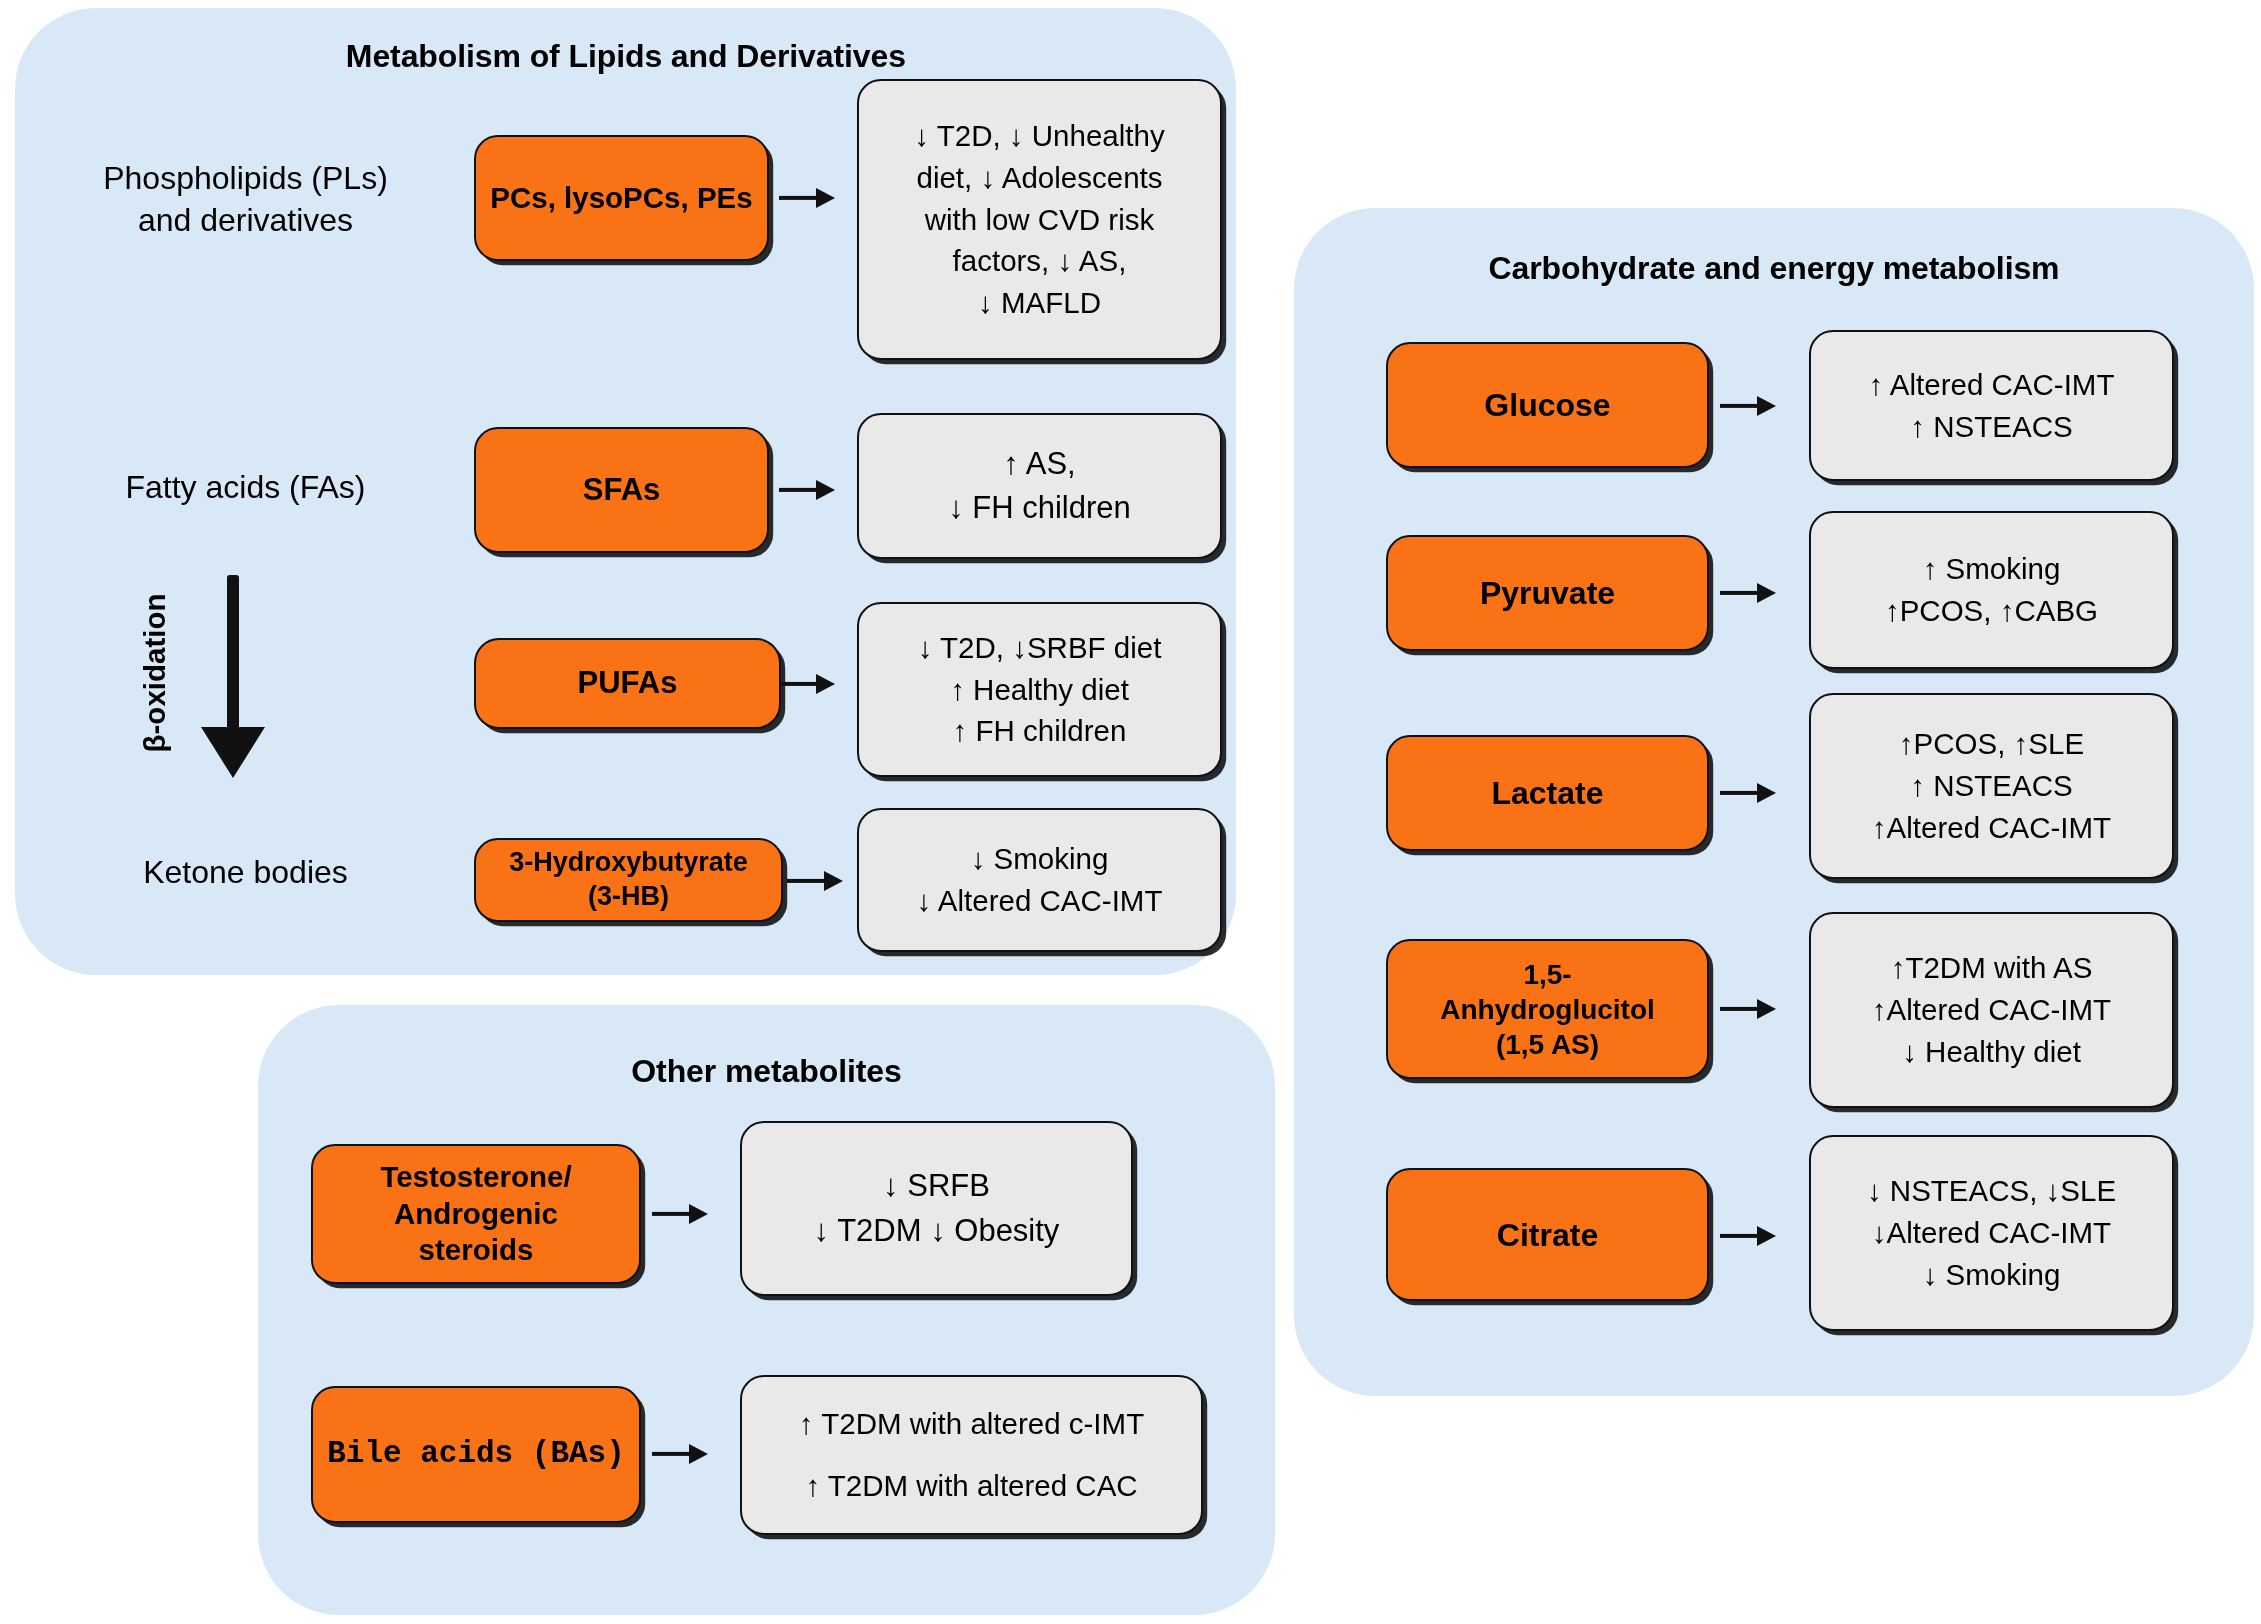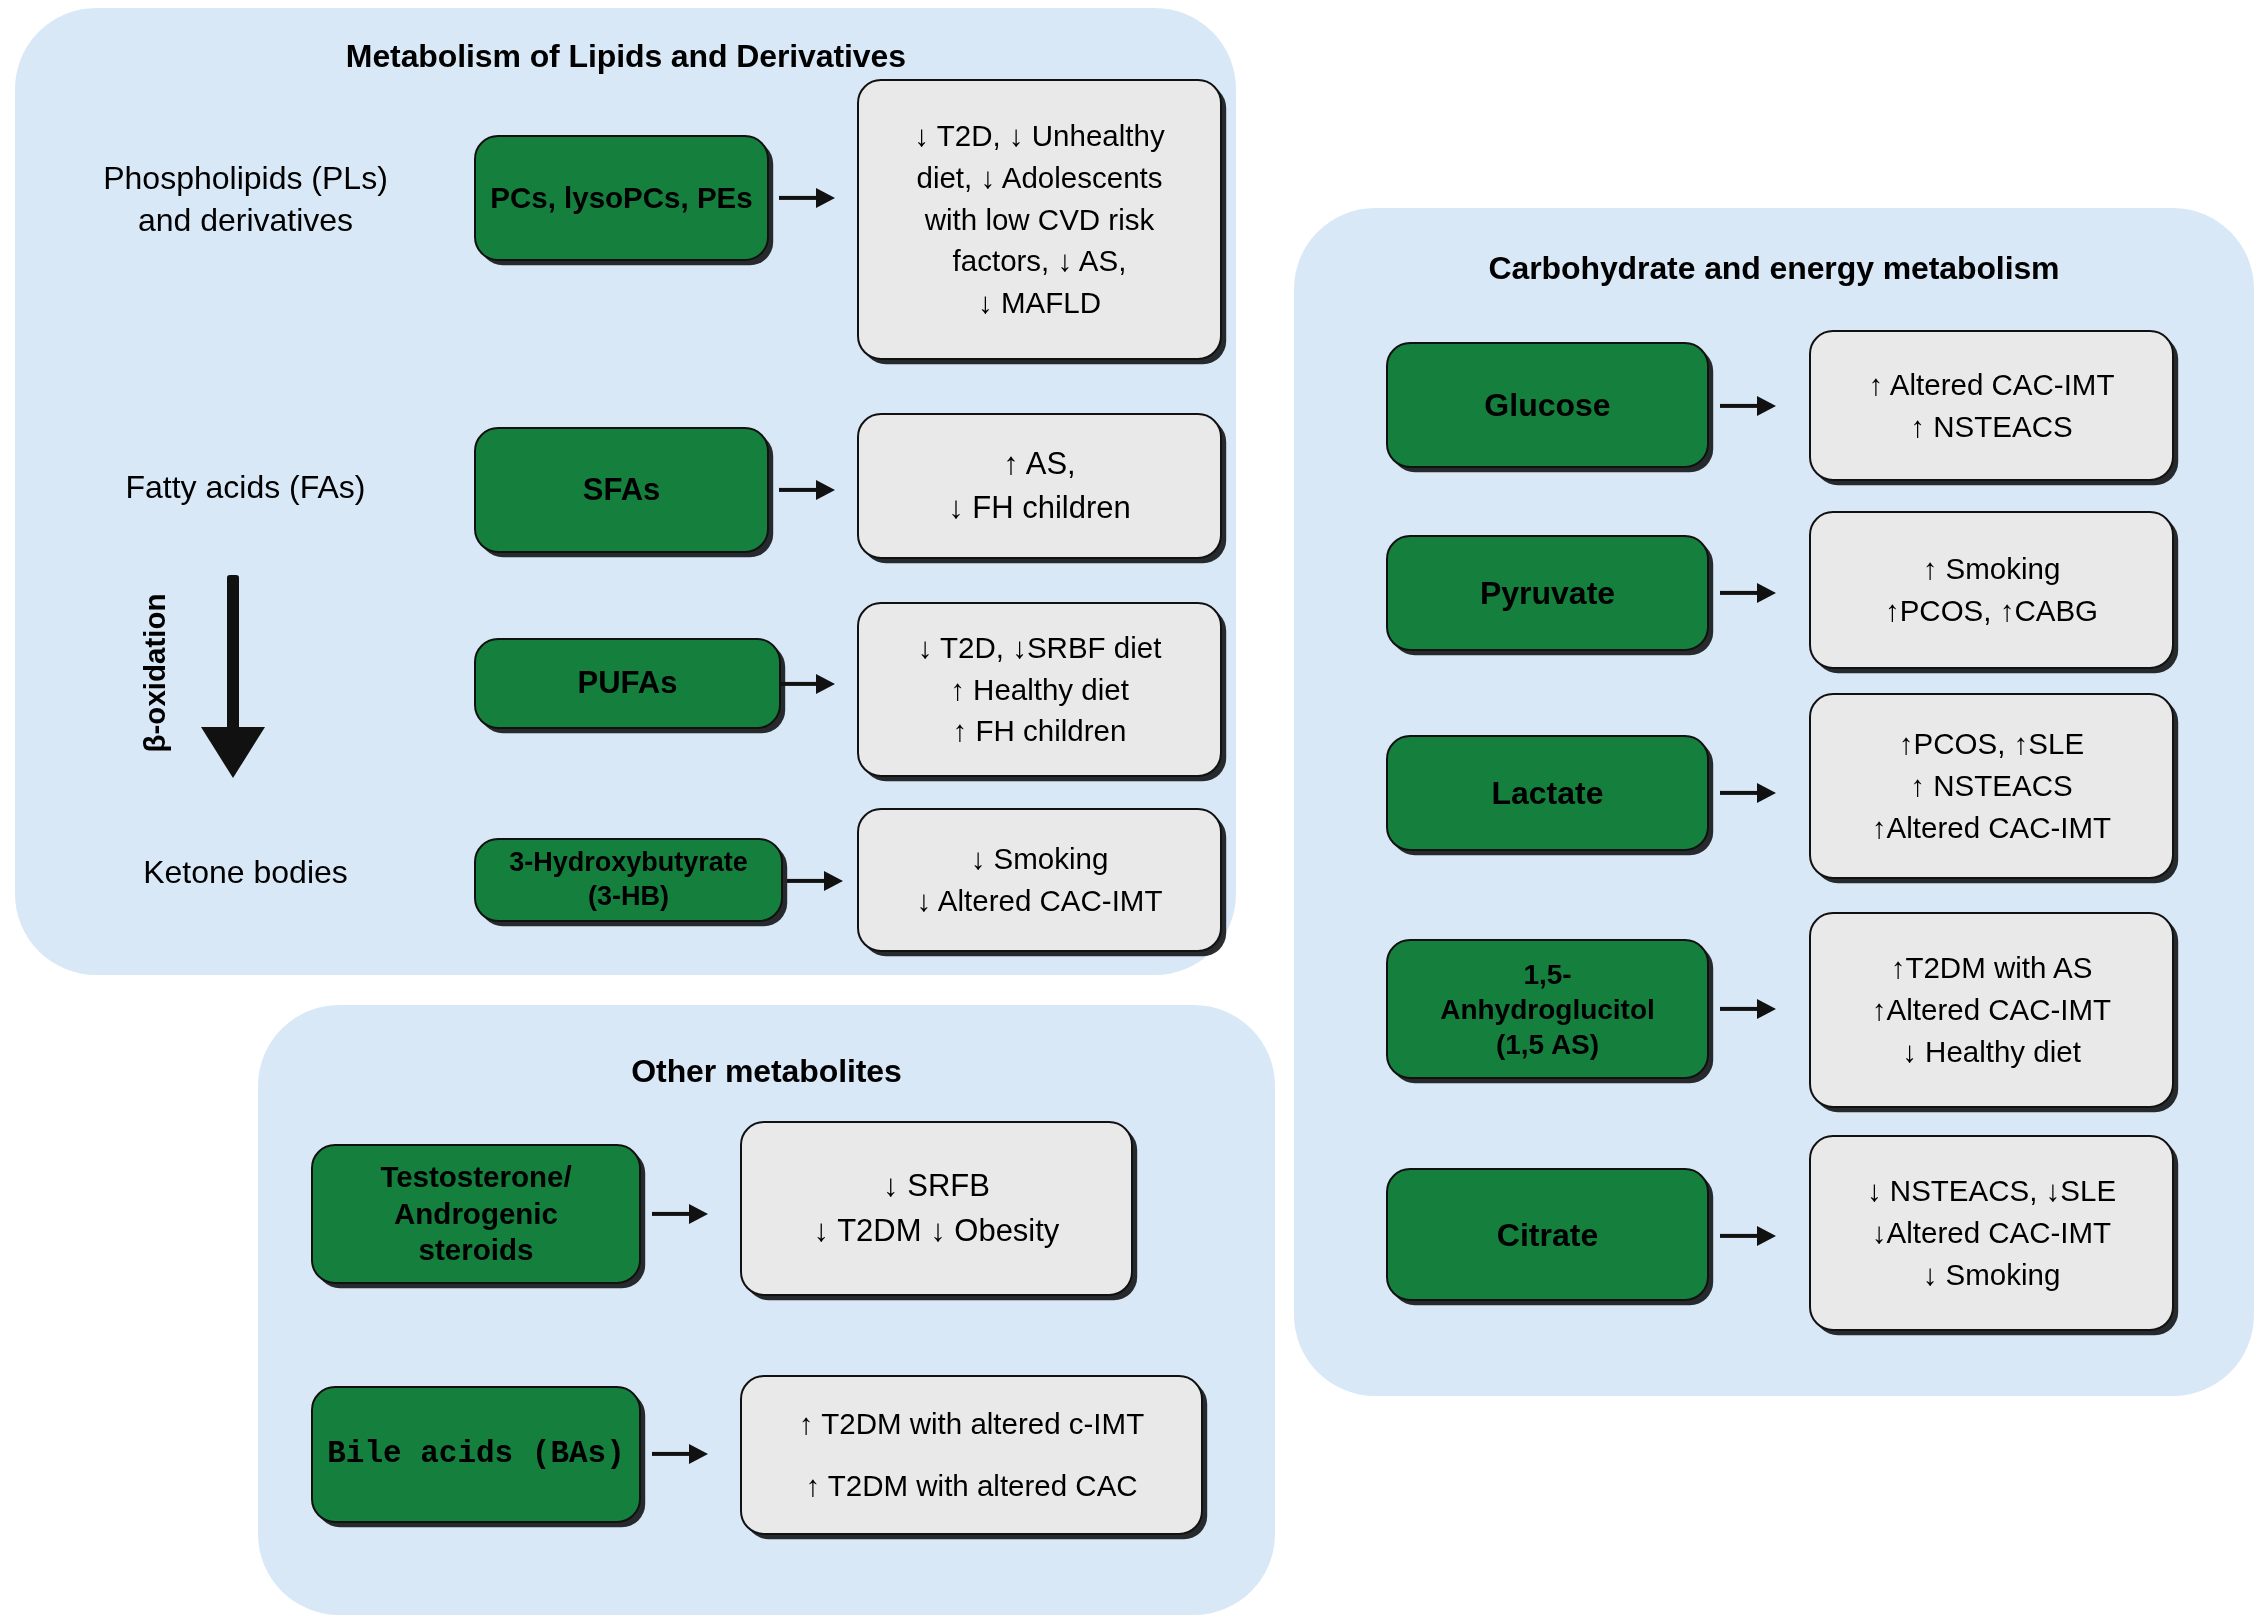--- a/index.html
+++ b/index.html
@@ -32,21 +32,21 @@
     font-weight: normal;
     color: #000;
     text-align: center;
     line-height: 1.3;
     white-space: pre-line;
   }
 
   
   .mbox {
     position: absolute;
-    background: #15803d;
+    background: #f97316;
     border: 2.8px solid #111;
     border-radius: 24px;
     box-shadow: 4.9px 4.9px 0 -0.7px rgba(0,0,0,0.82);
     display: flex;
     align-items: center;
     justify-content: center;
     text-align: center;
     font-weight: bold;
     color: #000;
     line-height: 1.25;
@@ -150,21 +150,21 @@
   <div class="mbox" style="left:474px; top:427px; width:295px; height:126px; font-size:31px;">SFAs</div>
   <div class="harrow" style="left:779px; top:490px; width:55px;">
     <div class="shaft" style="width:38px;"></div>
       <div class="head"></div>
   </div>
   <div class="obox" style="left:857px; top:413px; width:365px; height:146px; font-size:31px;">
     <span class="oline">↑ AS,</span>
     <span class="oline">↓ FH children</span>
   </div>
 
-  <div class="mbox" style="left:474px; top:638px; width:307px; height:91px; font-size:31px;">PUFAs</div>
+  <div class="mbox" style="left:474px; top:638px; width:307px; height:91px; font-size:31px;border-radius:25px;">PUFAs</div>
   <div class="harrow" style="left:779px; top:684px; width:55px;">
     <div class="shaft" style="width:38px;"></div>
       <div class="head"></div>
   </div>
   <div class="obox" style="left:857px; top:602px; width:365px; height:175px; font-size:29.5px;">
     <span class="oline">↓ T2D, ↓SRBF diet</span>
     <span class="oline">↑ Healthy diet</span>
     <span class="oline">↑ FH children</span>
   </div>
 

